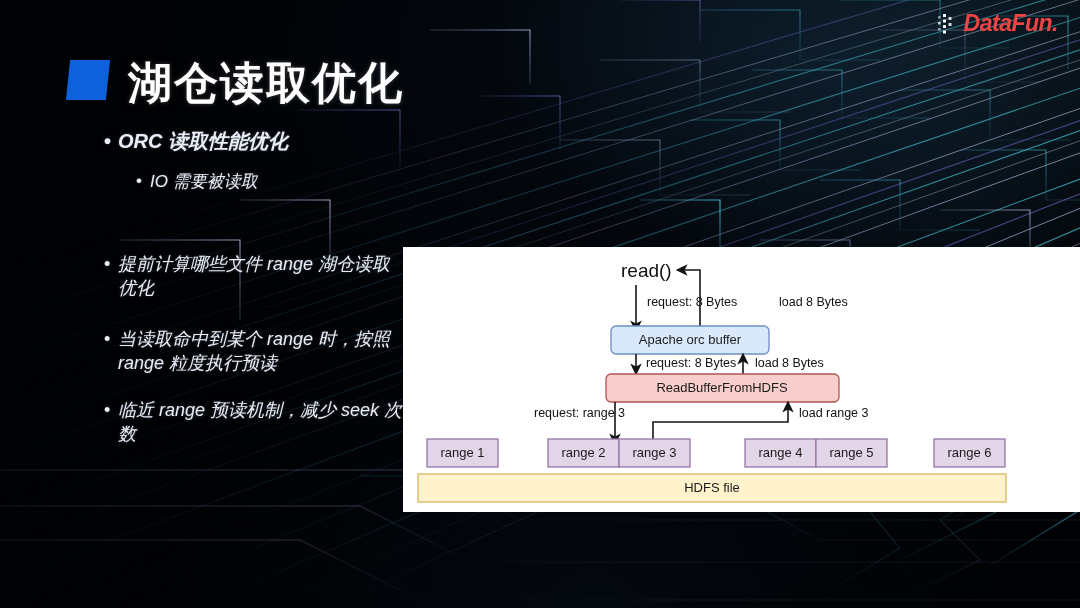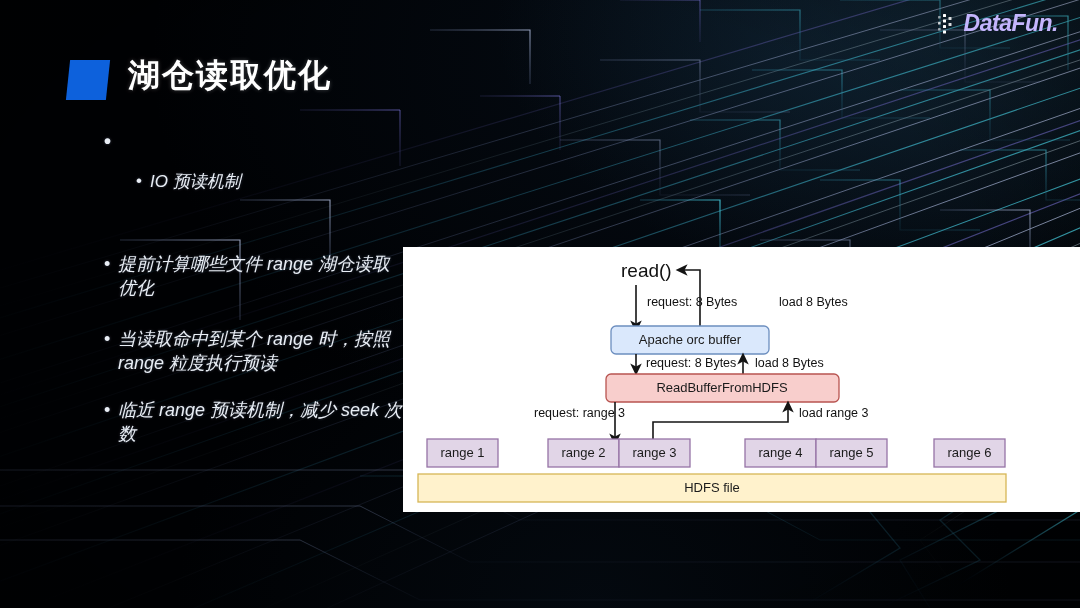--- a/index.html
+++ b/index.html
@@ -33,21 +33,21 @@
   .accent-square {
     position: absolute;
     left: 68px; top: 60px;
     width: 40px; height: 40px;
     background: #0d61dc;
     transform: skewX(-6deg);
   }
   .slide-title {
     position: absolute;
     left: 128px; top: 54px;
-    font-size: 32px;
+    font-size: 44px;
     font-weight: 700;
     color: #ffffff;
     letter-spacing: 2px;
     font-family: "Liberation Sans", sans-serif;
     text-shadow: 0 0 4px rgba(255,255,255,0.25);
   }
 
   
   .bullet {
     position: absolute;
@@ -72,21 +72,21 @@
   .b-l3 { font-size: 18px; font-weight: 500; }
 
   
   .logo {
     position: absolute;
     right: 22px; top: 10px;
     display: flex; align-items: center; gap: 5px;
   }
   .logo-mark { display: block; }
   .logo-text {
-    color: #c4b5fd;
+    color: #ef4444;
     font-size: 23px;
     font-weight: 700;
     font-style: italic;
     letter-spacing: -0.5px;
     font-family: "Liberation Sans", sans-serif;
   }
 
   
   #panel {
     position: absolute;
@@ -262,25 +262,26 @@
       </g>
     </svg>
     <span class="logo-text">DataFun.</span>
   </div>
 
   <div class="accent-square"></div>
   <div class="slide-title">湖仓读取优化</div>
 
   <div class="bullet b-l1" style="left:104px; top:128px; width:330px;">
     <span class="dot">•</span>
+    <span class="btxt">ORC 读取性能优化</span>
   </div>
 
   <div class="bullet b-l2" style="left:136px; top:170px; width:300px;">
     <span class="dot">•</span>
-    <span class="btxt">IO 预读机制</span>
+    <span class="btxt">IO 需要被读取</span>
   </div>
 
   <div class="bullet b-l3" style="left:104px; top:252px; width:295px;">
     <span class="dot">•</span>
     <span class="btxt">提前计算哪些文件 range 湖仓读取优化</span>
   </div>
 
   <div class="bullet b-l3" style="left:104px; top:327px; width:300px;">
     <span class="dot">•</span>
     <span class="btxt">当读取命中到某个 range 时，按照 range 粒度执行预读</span>

